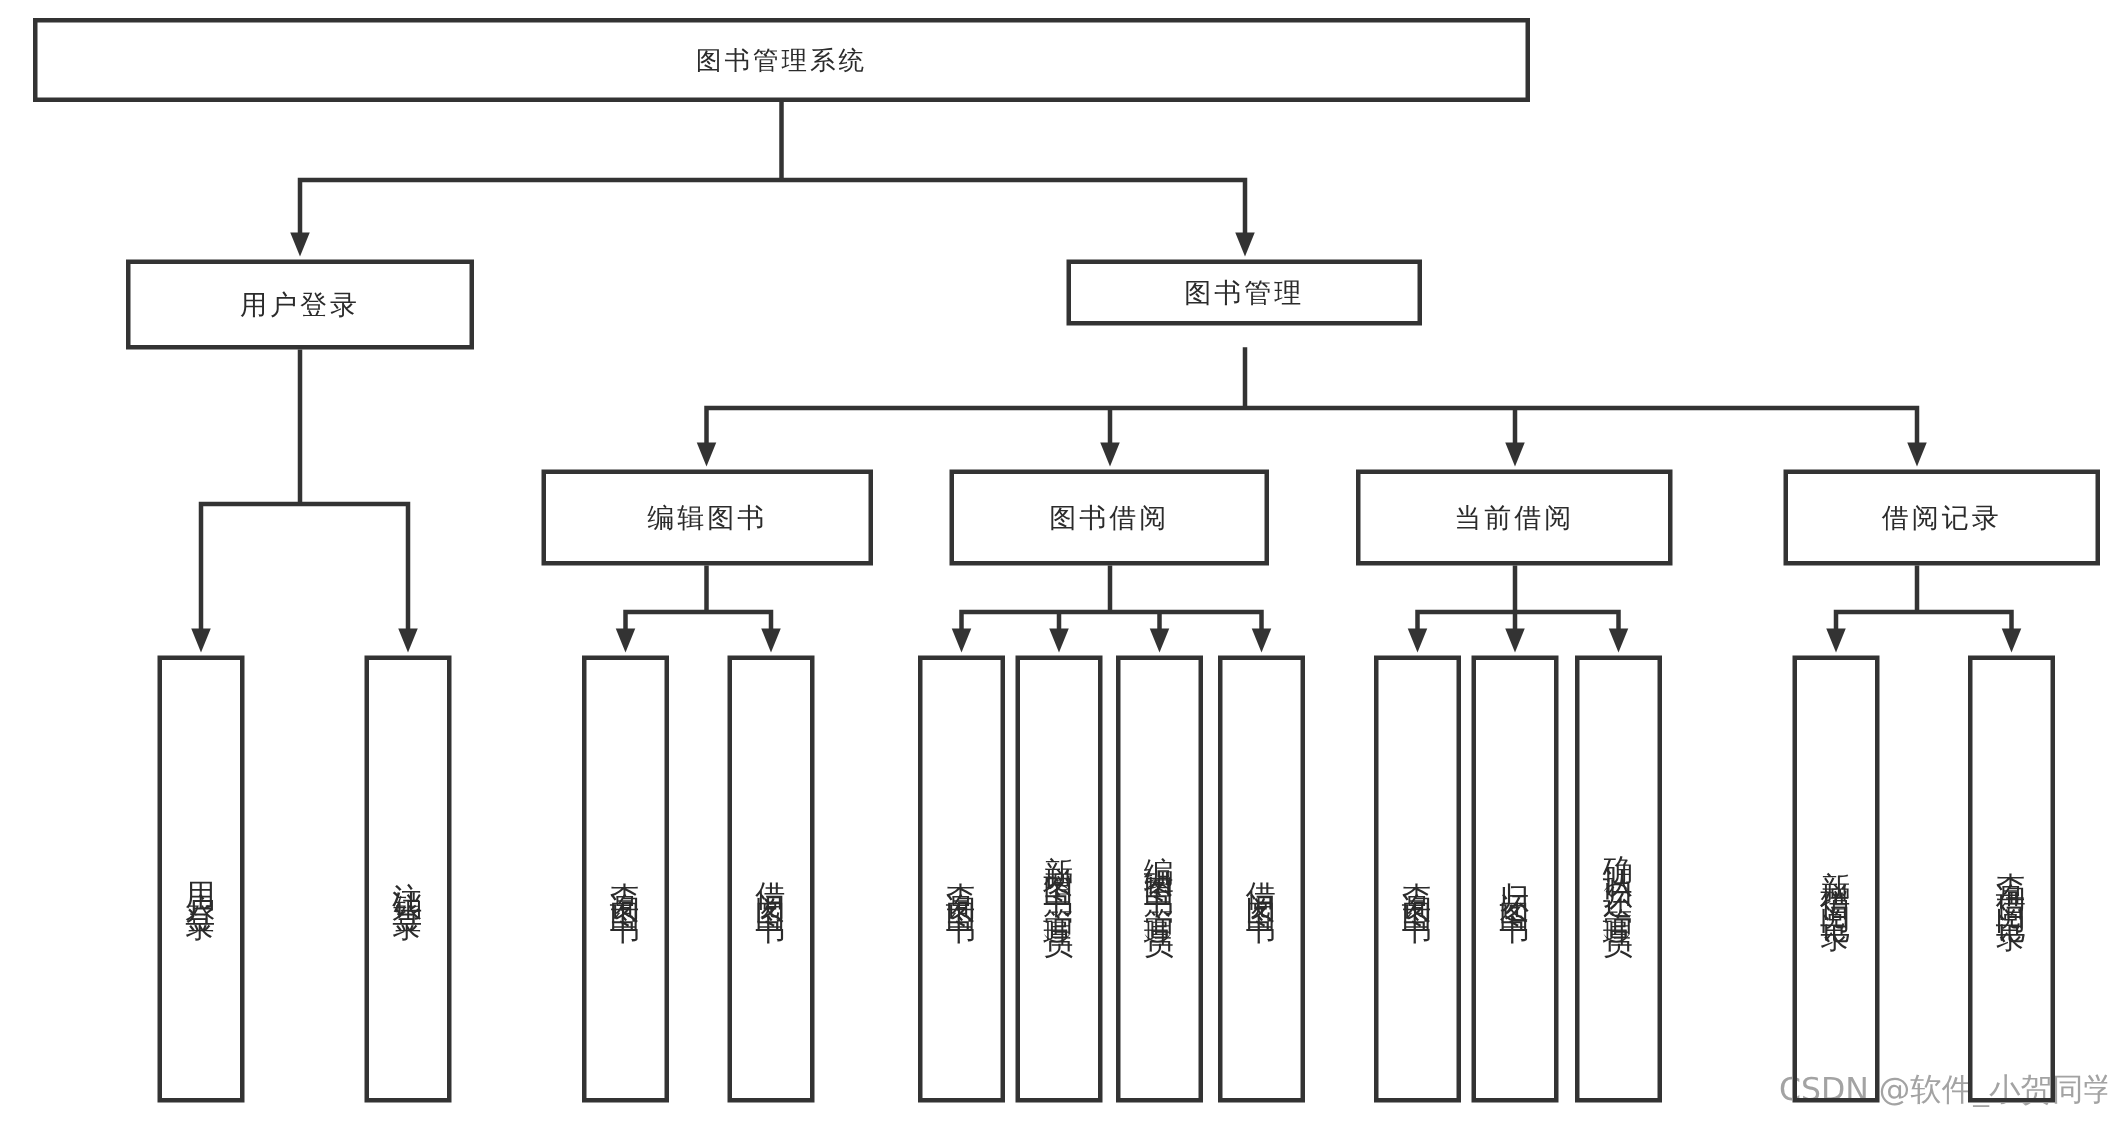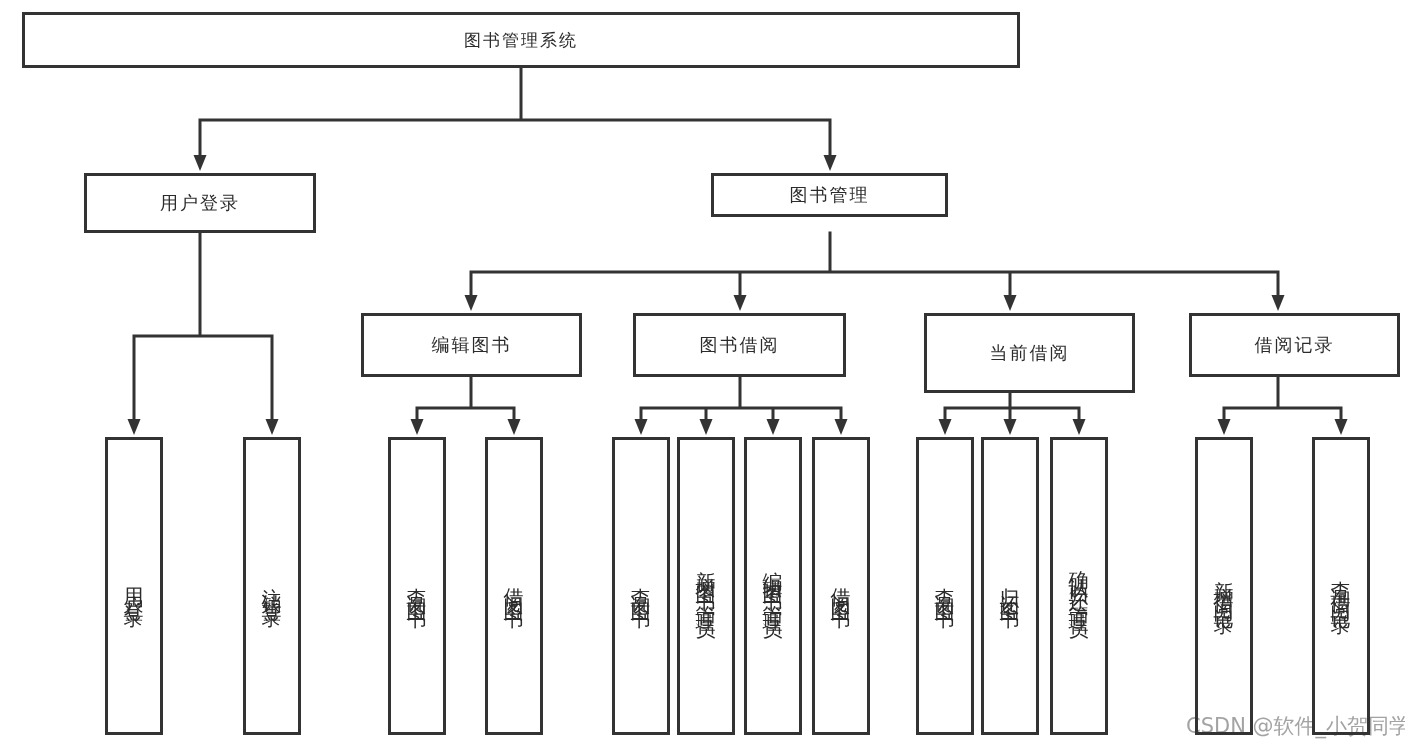--- a/index.html
+++ b/index.html
@@ -113,21 +113,21 @@
     </g>
   </svg>
 
   <div class="node root" style="left:22px; top:12px; width:998px; height:56px;">图书管理系统</div>
 
   <div class="node" style="left:84px; top:173px; width:232px; height:60px;">用户登录</div>
   <div class="node" style="left:711px; top:173px; width:237px; height:44px;">图书管理</div>
 
   <div class="node" style="left:361px; top:313px; width:221px; height:64px;">编辑图书</div>
   <div class="node" style="left:633px; top:313px; width:213px; height:64px;text-align:center;">图书借阅</div>
-  <div class="node" style="left:924px; top:313px; width:211px; height:80px;">当前借阅</div>
+  <div class="node" style="left:904px; top:313px; width:211px; height:64px;">当前借阅</div>
   <div class="node" style="left:1173px; top:313px; width:211px; height:64px;margin-left:16px;">借阅记录</div>
 
   <div class="leaf" style="left:105px;">
     <span class="vtext">用户登录</span>
   </div>
   <div class="leaf" style="left:243px;">
     <span class="vtext">注销登录</span>
   </div>
 
   <div class="leaf" style="left:388px;">

